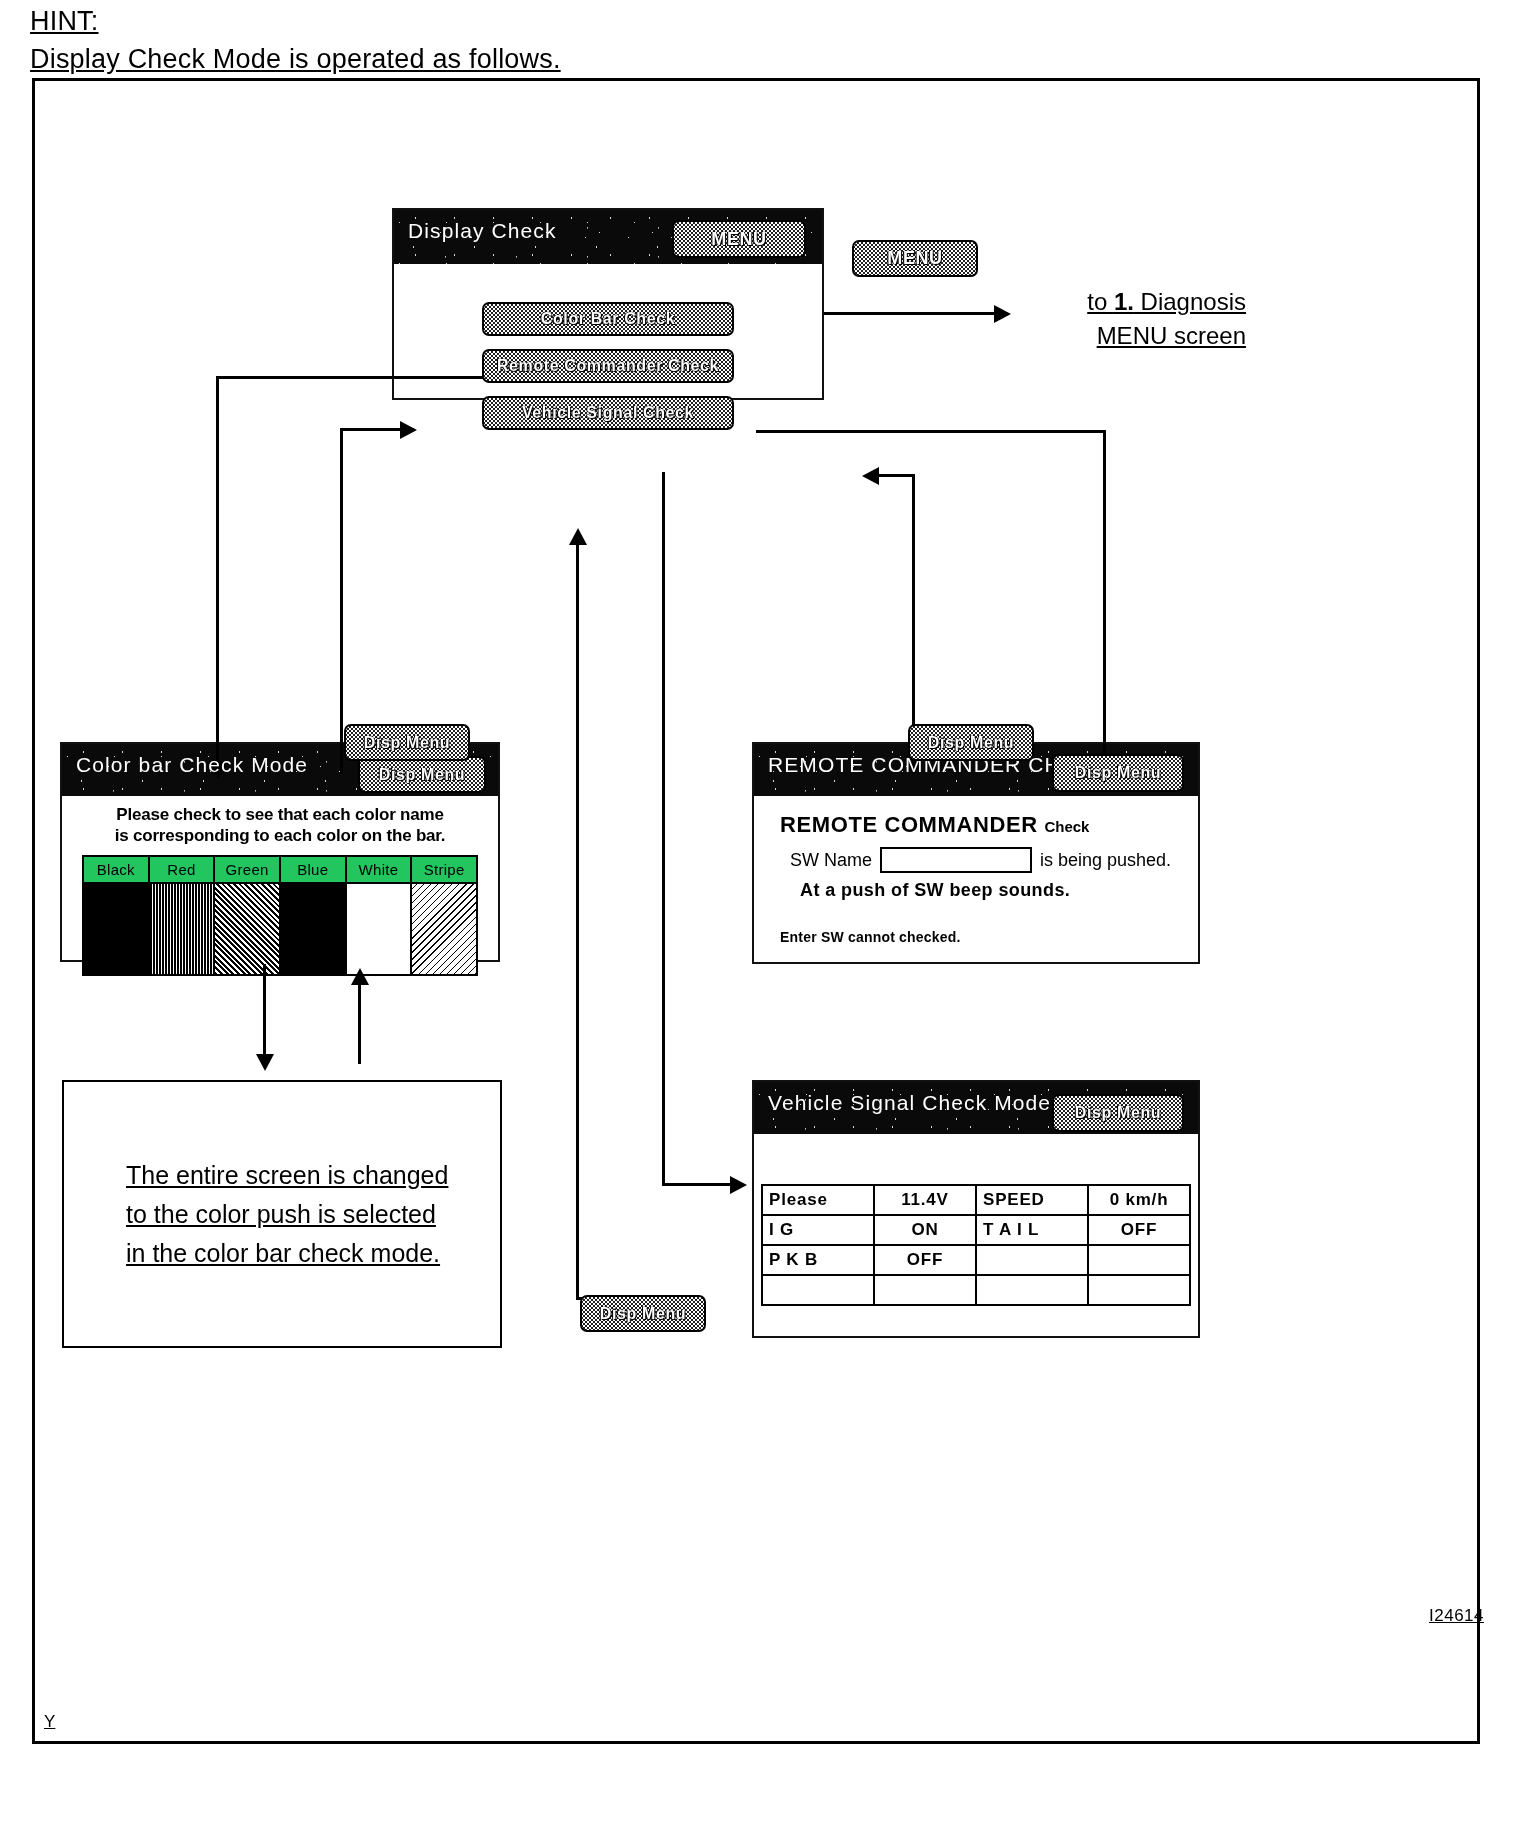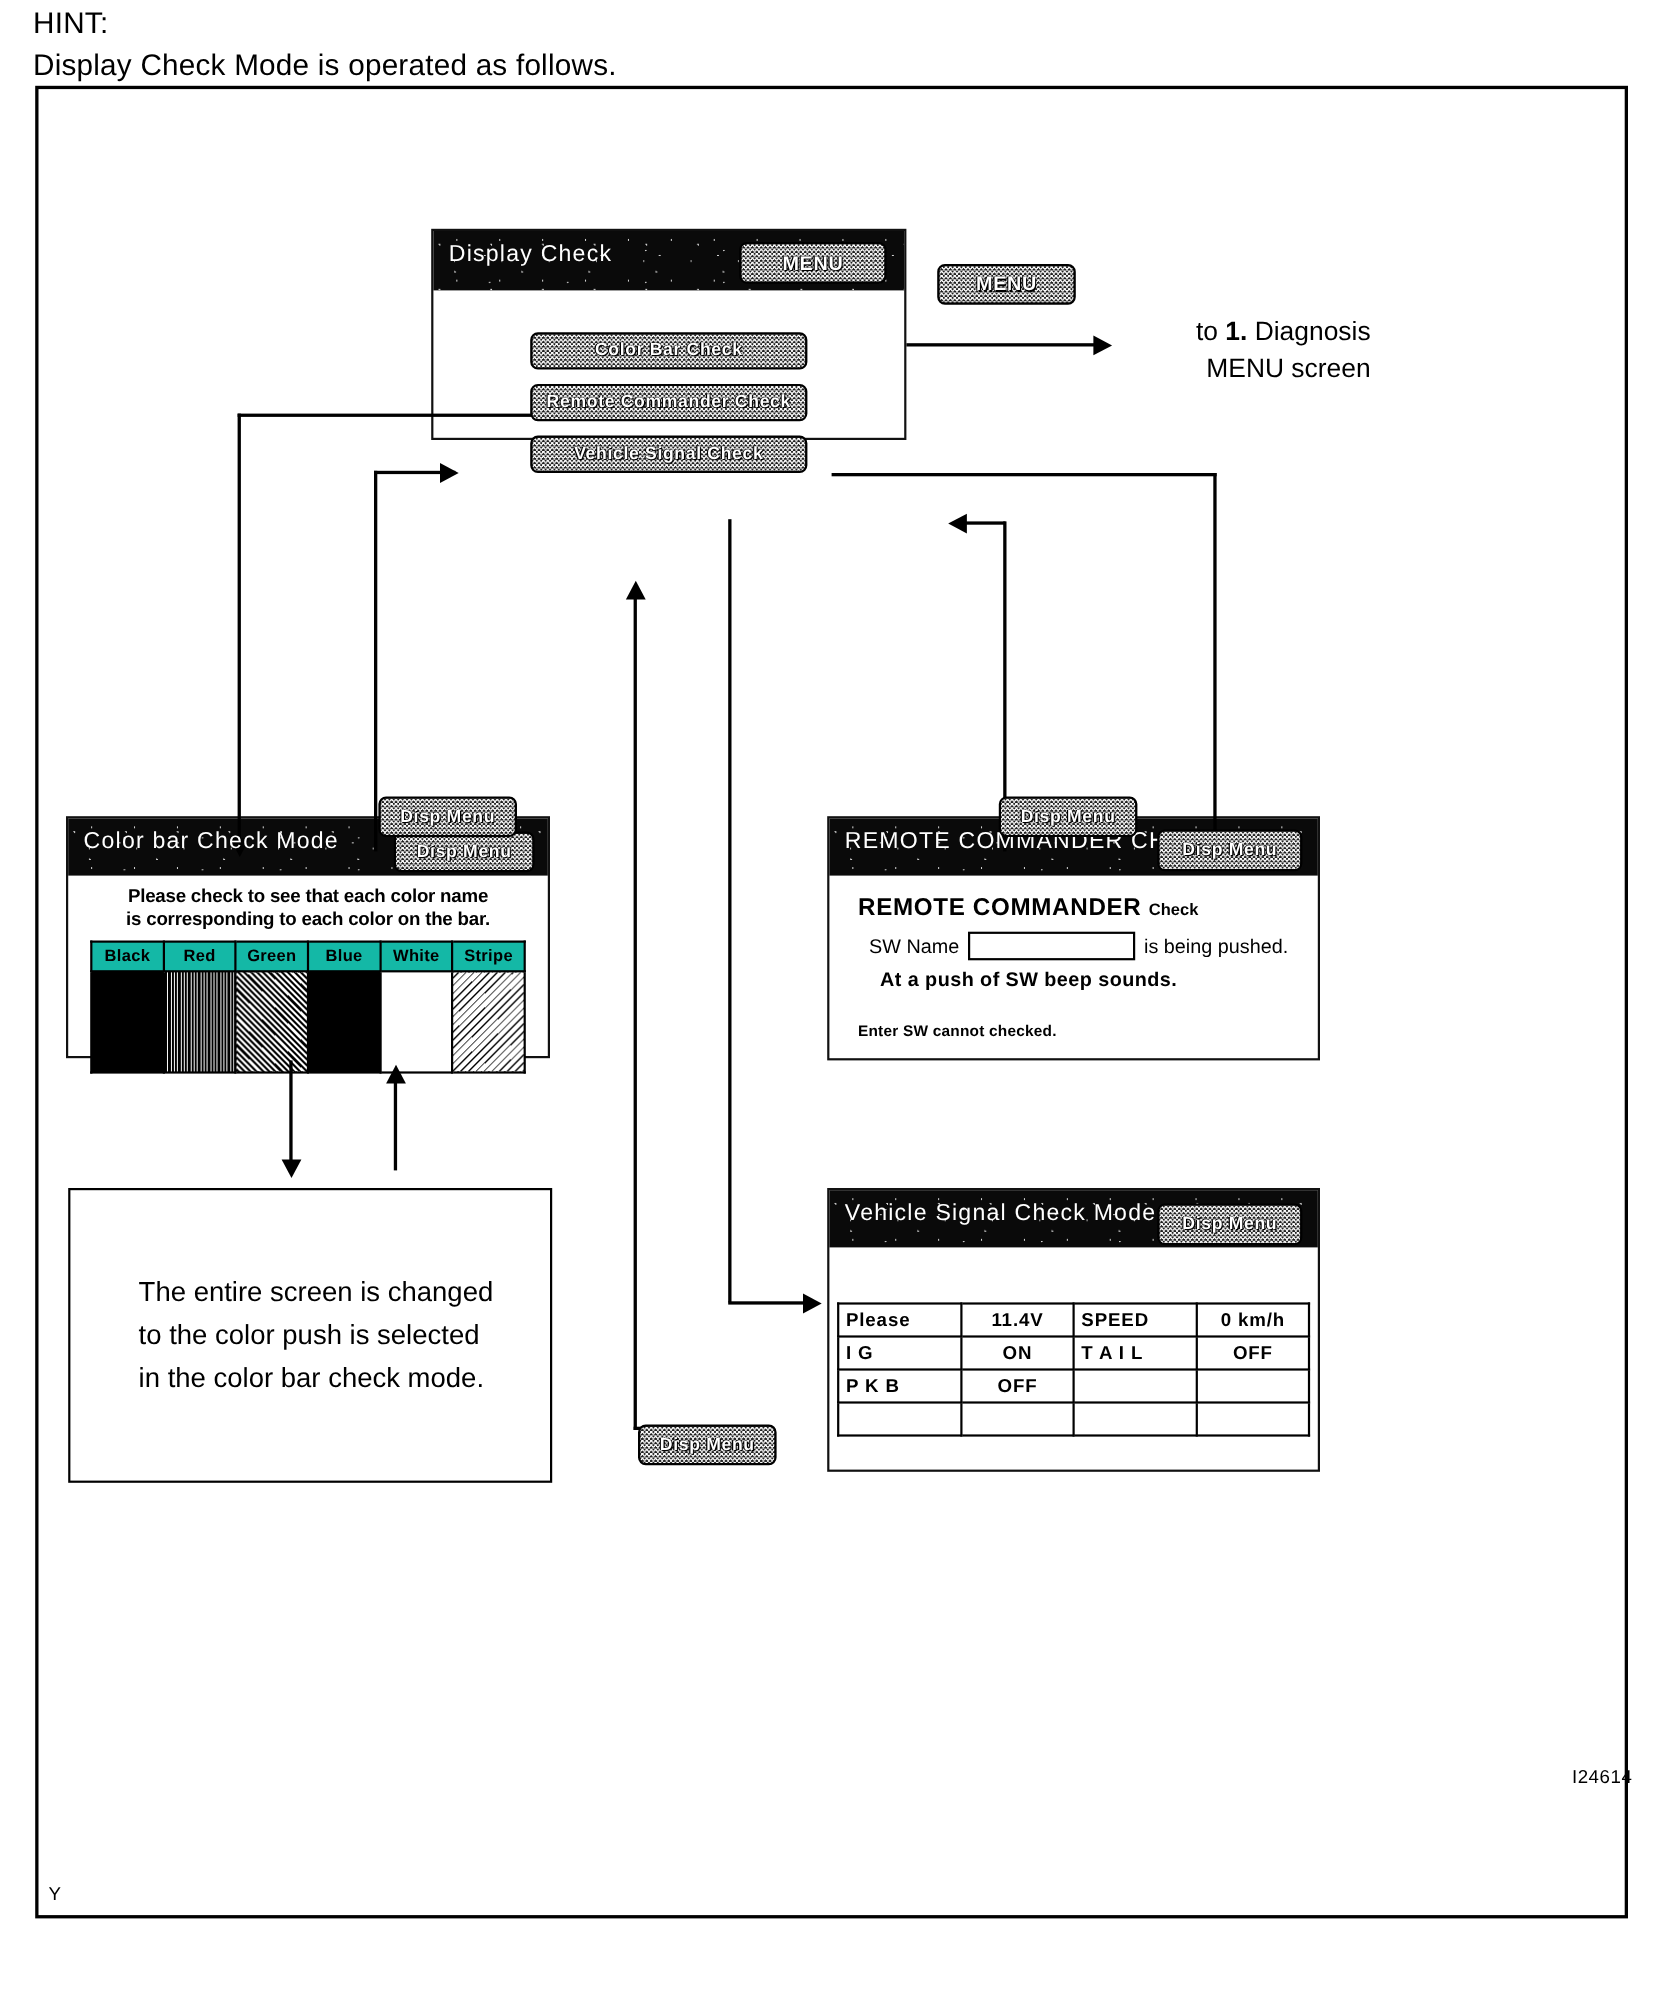--- a/index.html
+++ b/index.html
@@ -1,19 +1,19 @@
 <!DOCTYPE html>
 <html><head>
 <meta charset="utf-8">
 <style>
   html,body{margin:0;padding:0;background:#fff;}
   body{width:1520px;height:1832px;position:relative;
        font-family:"Liberation Sans","DejaVu Sans",sans-serif;color:#000;
        -webkit-font-smoothing:none;}
-  .abs{position:absolute;}
+  .abs{position:absolute;text-decoration:underline;}
 
   
   #hint-block{left:30px;top:6px;width:900px;}
   #hint-label{font-size:27px;font-weight:400;letter-spacing:.2px;}
   #hint-text{font-size:27px;font-weight:400;margin-top:7px;letter-spacing:.2px;}
 
   
   #diagram-frame{left:32px;top:78px;width:1448px;height:1666px;
       border:3px solid #000;box-sizing:border-box;background:#fff;}
 
@@ -64,22 +64,22 @@
   #to-diagnosis{left:1016px;top:285px;width:230px;font-size:24px;line-height:34px;text-align:right;}
   #to-diagnosis b{font-weight:bold;}
 
   
   #screen-colorbar{left:60px;top:742px;width:440px;height:220px;}
   #btn-dispmenu-cb{right:12px;top:12px;width:124px;height:33px;font-size:16px;}
   #cb-instructions{margin:8px 0 0 0;text-align:center;font-size:17px;font-weight:bold;
       line-height:21px;letter-spacing:-.2px;}
   #colorbar-table{margin:9px auto 0 auto;width:396px;border-collapse:collapse;
       table-layout:fixed;}
-  #colorbar-table th{border:2px solid #000;font-size:15px;font-weight:bold;height:23px;
-      background:#14b8a6;letter-spacing:.3px;}
+  #colorbar-table th{border:2px solid #000;font-size:15px;font-weight:normal;height:23px;
+      background:#22c55e;letter-spacing:.3px;}
   #colorbar-table td{border:2px solid #000;height:90px;padding:0;}
   .sw-black{background:#000;}
   .sw-red{background:#101010;
       background-image:repeating-linear-gradient(90deg,#000 0 2px,#ffffff 2px 3px),
                        repeating-linear-gradient(0deg,#000 0 2px,#ffffff 2px 3px);}
   .sw-green{background:#fff;
       background-image:repeating-linear-gradient(45deg,#000 0 2px,#fff 2px 4px),
                        repeating-linear-gradient(-45deg,#000 0 2px,#fff 2px 5px);}
   .sw-blue{background:#000;}
   .sw-white{background:#fff;}

